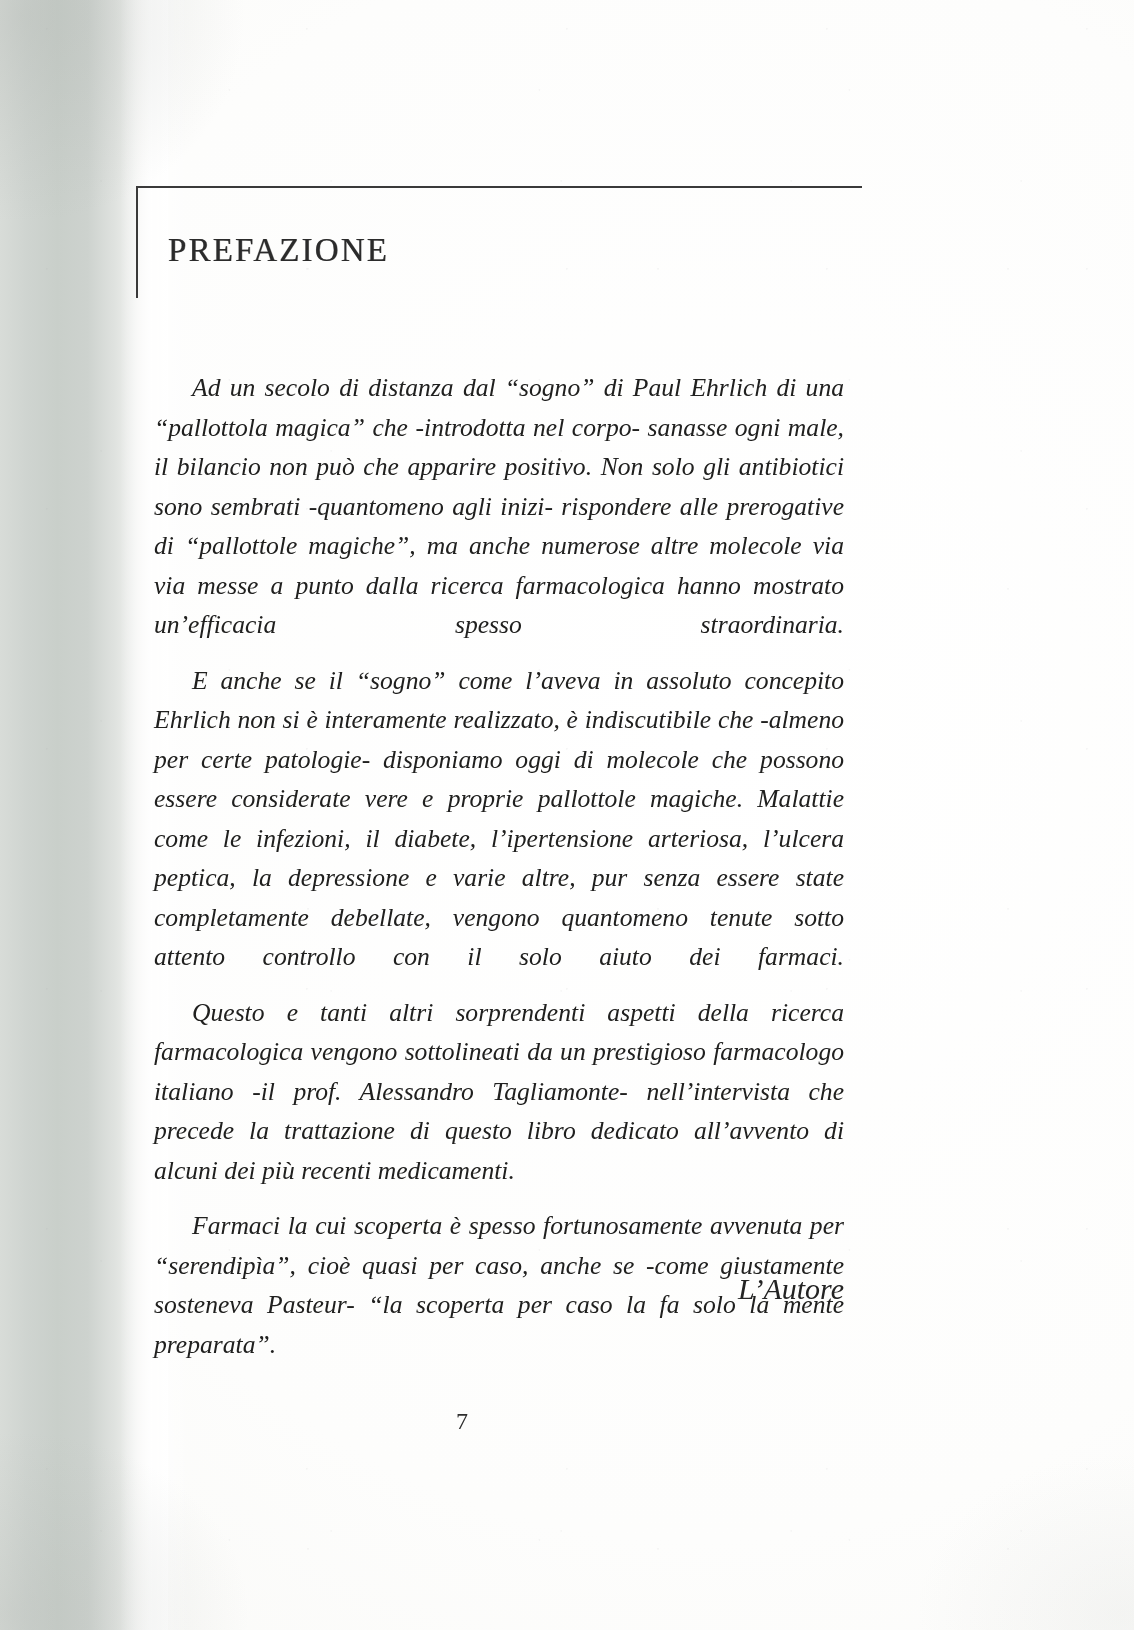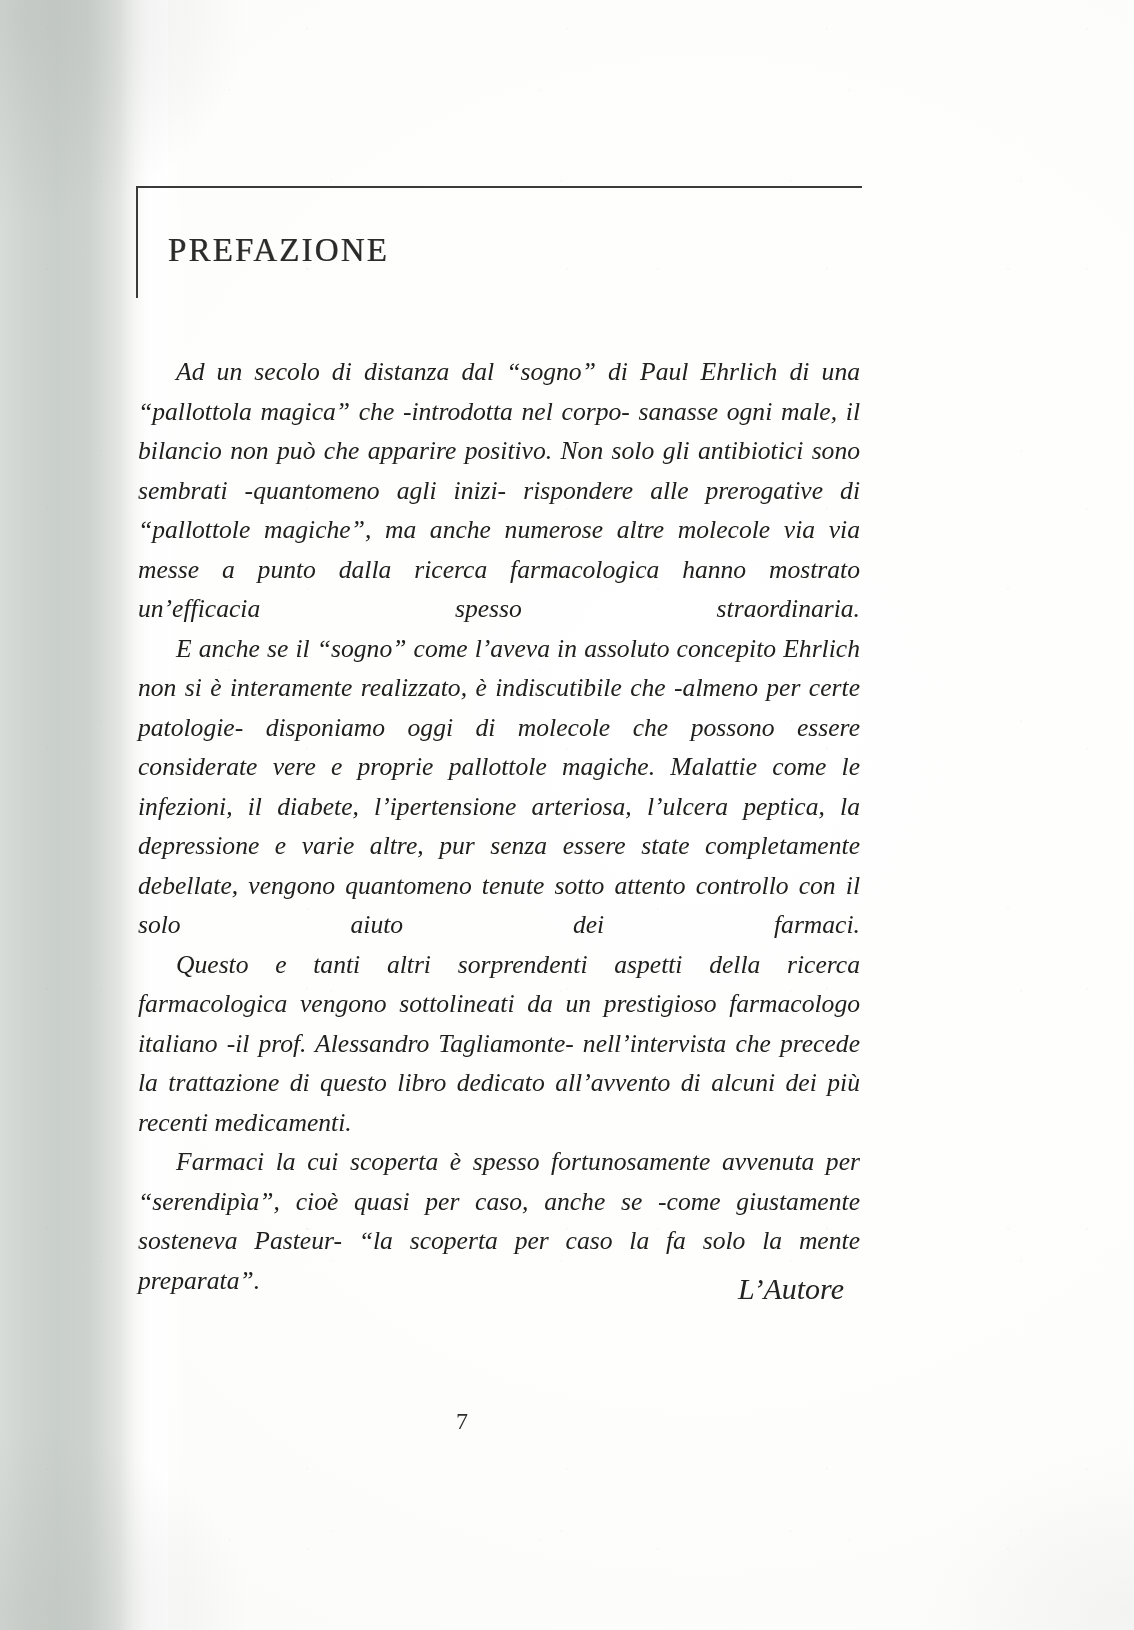--- a/index.html
+++ b/index.html
@@ -124,21 +124,21 @@
   }
 
   .body-copy {
     position: absolute;
     left: 2px;
     top: 352px;
     width: 722px;
   }
 
   .para {
-    margin: 0;
+    margin: 16px;
     font-family: "Liberation Serif", "DejaVu Serif", serif;
     font-style: italic;
     font-size: 25.6px;
     line-height: 39.5px;
     color: #20201f;
     text-align: justify;
     text-indent: 38px;
     -webkit-hyphens: none;
     hyphens: none;
   }

